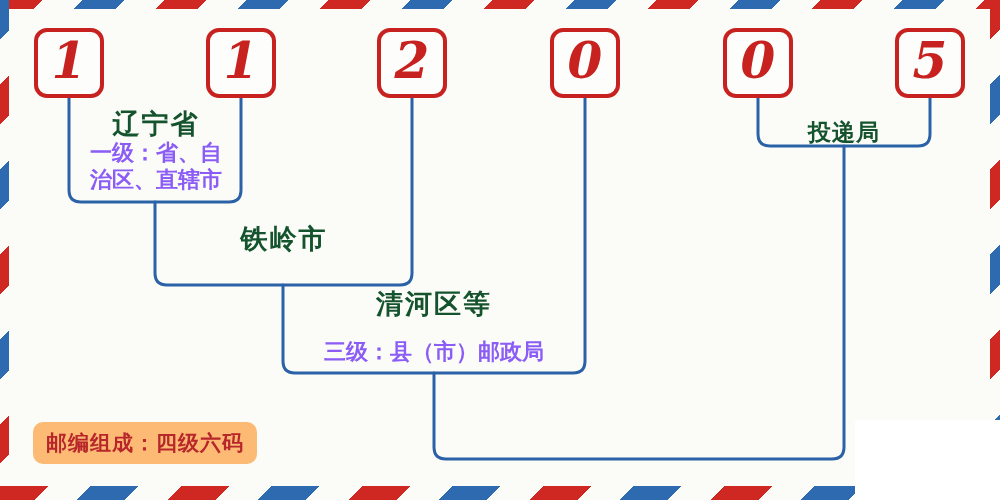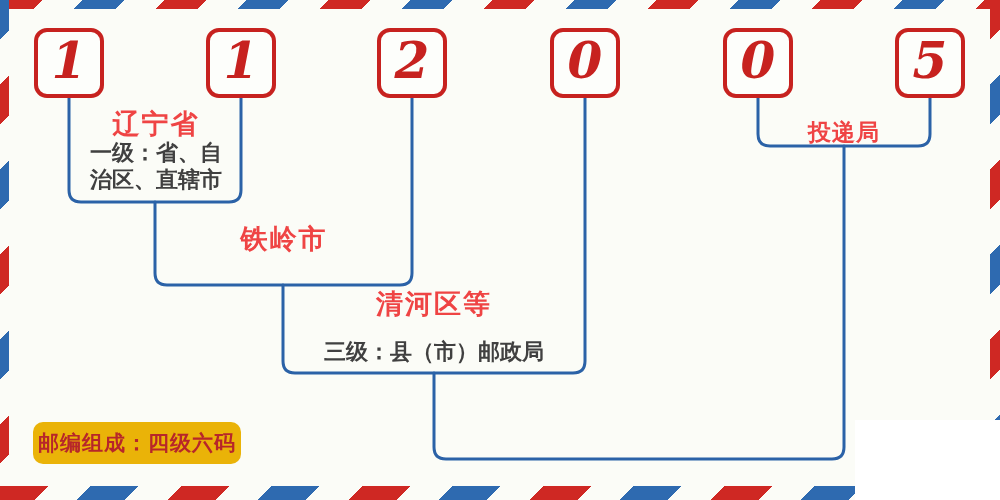--- a/index.html
+++ b/index.html
@@ -46,38 +46,38 @@
     border:4px solid #c7221f;border-radius:13px;background:#fdfefb;
     display:flex;align-items:center;justify-content:center;z-index:2;
   }
   .digit{
     font-family:"DejaVu Serif",serif;font-style:italic;font-weight:bold;
     font-size:50px;line-height:1;color:#c7221f;transform:translateY(-2px);
   }
   .d1{left:34px}.d2{left:206px}.d3{left:377px}.d4{left:550px}.d5{left:723px}.d6{left:895px}
   
   .label{position:absolute;transform:translateX(-50%);text-align:center;z-index:2;}
-  .place{color:#ef4444;font-weight:bold;white-space:nowrap;}
-  .meaning{color:#404040;font-weight:bold;white-space:nowrap;}
+  .place{color:#14532d;font-weight:bold;white-space:nowrap;}
+  .meaning{color:#8b5cf6;font-weight:bold;white-space:nowrap;}
   .big{font-size:27px;letter-spacing:2px;line-height:1.1;}
   .mid{font-size:23px;letter-spacing:1px;line-height:1.1;margin-top:12px;}
   .mean{font-size:22px;line-height:1.22;}
   .l1p{left:156px;top:110px;}
   .l1m{left:156px;top:140px;width:152px;white-space:normal;}
   .l2p{left:284px;top:225px;}
   .l2m{left:284px;top:255px;}
   .l3p{left:434px;top:290px;}
   .l3m{left:434px;top:339px;text-align:right;}
   .l4p{left:636px;top:390px;}
   .l4m{left:638px;top:422px;}
   .l5p{left:844px;top:108px;}
   
   .badge{
-    position:absolute;left:33px;top:422px;width:208px;height:42px;z-index:2;
-    background:#eab308;border-radius:10px;
+    position:absolute;left:33px;top:422px;width:224px;height:42px;z-index:2;
+    background:#fdba74;border-radius:10px;
     display:flex;align-items:center;justify-content:center;
   }
   .badge span{
     color:#b7262a;font-weight:bold;font-size:21px;letter-spacing:1px;white-space:nowrap;
   }
 </style>
 </head>
 <body>
 
 <div class="frame">

